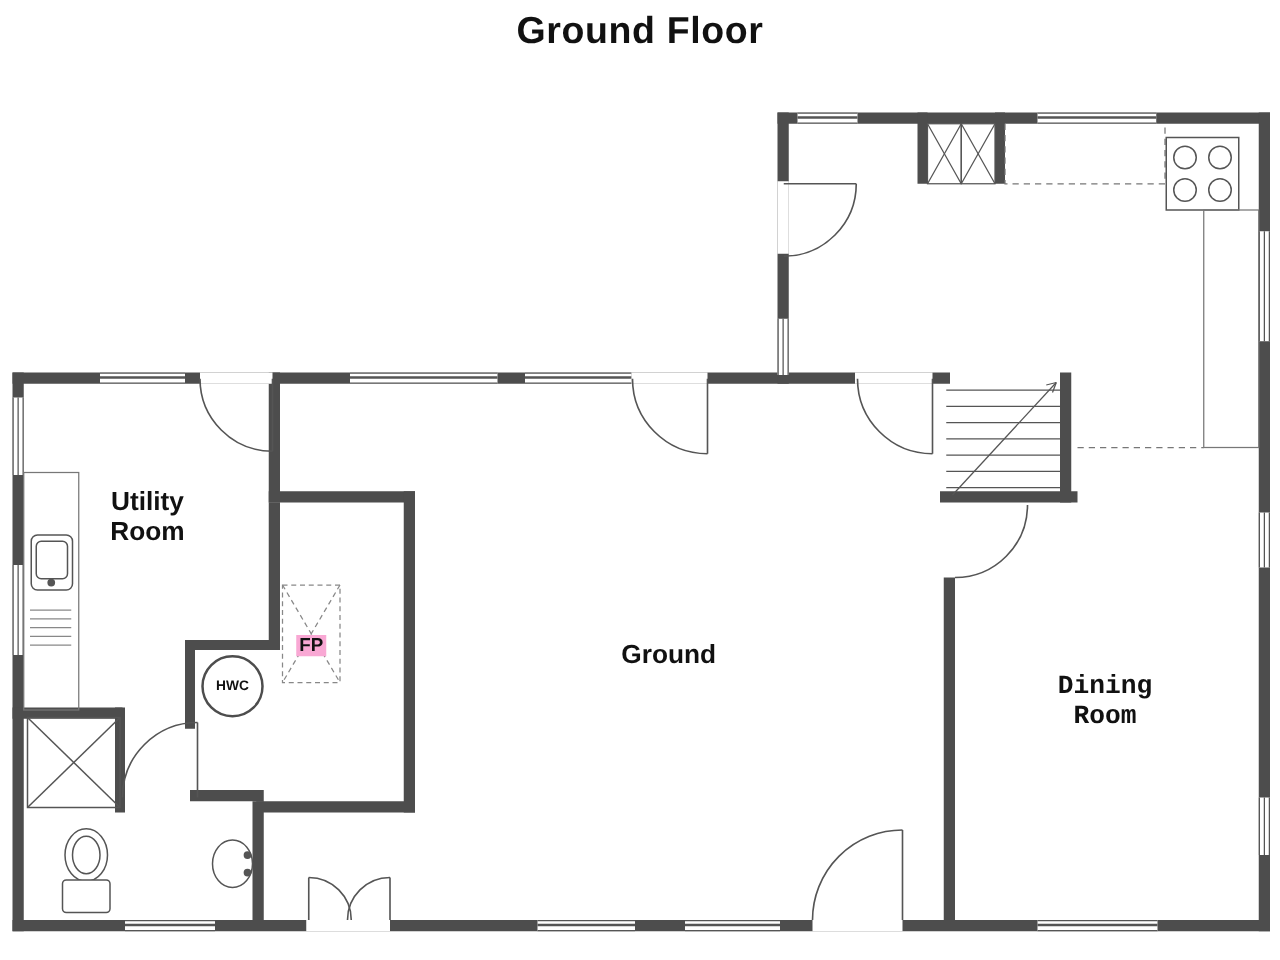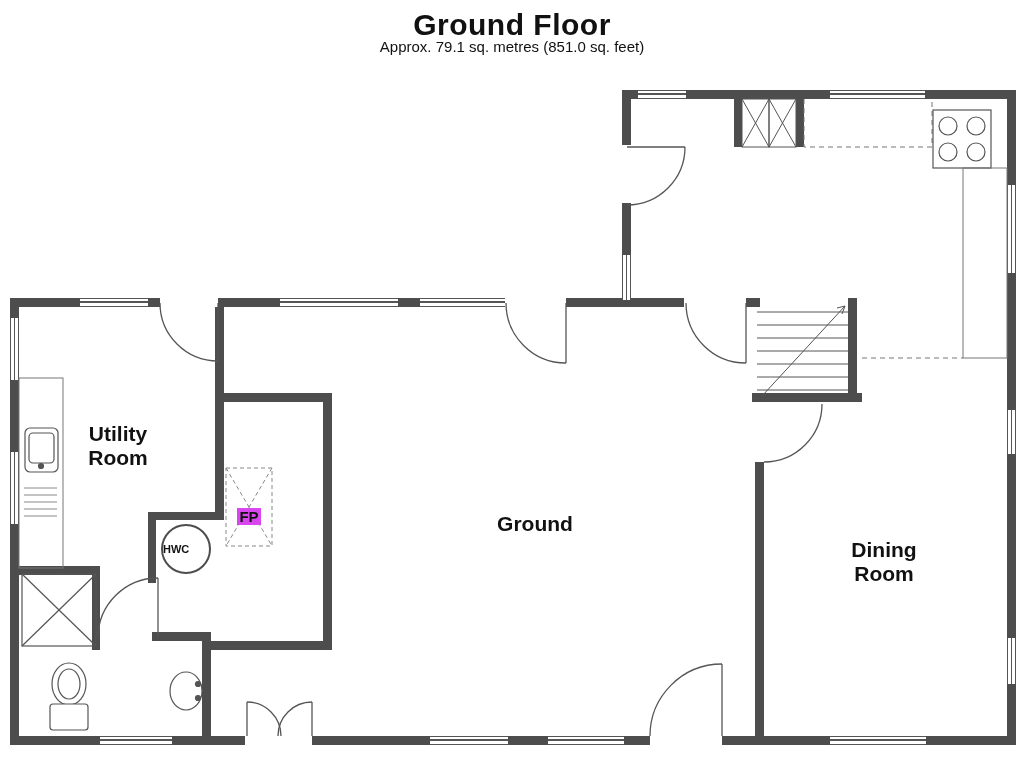--- a/index.html
+++ b/index.html
@@ -12,33 +12,32 @@
   .gap{position:absolute;background:#ffffff;}
   .window-h{position:absolute;height:9px;background:#fff;border-top:1.5px solid #555;
             border-bottom:1.5px solid #555;box-sizing:border-box;}
   .window-h::after{content:"";display:block;height:1.5px;background:#555;margin-top:2.2px;}
   .window-v{position:absolute;width:9px;background:#fff;border-left:1.5px solid #555;
             border-right:1.5px solid #555;box-sizing:border-box;}
   .window-v::after{content:"";position:absolute;top:0;bottom:0;left:50%;width:1.5px;
             margin-left:-0.75px;background:#555;}
   .room-label{position:absolute;text-align:center;font-weight:bold;font-size:21px;line-height:1.15;color:#111;}
   .fp-label{position:absolute;text-align:center;font-weight:bold;font-size:15px;color:#111;}
-  .fp-label span{background:#d946ef;padding:0 2px;}
+  .fp-label span{background:#f9a8d4;padding:0 2px;}
   .hwc{position:absolute;width:50px;height:50px;border:2px solid #4d4d4d;border-radius:50%;
-       background:#fff;display:flex;align-items:center;
+       background:#fff;display:flex;align-items:center;justify-content:center;
        font-size:11px;font-weight:bold;box-sizing:border-box;}
   svg{position:absolute;left:0;top:0;}
 </style>
 </head>
 <body>
 
 <div class="page">
 
   <div class="title">Ground Floor</div>
-  <div class="subtitle">Approx. 79.1 sq. metres (851.0 sq. feet)</div>
 
   <div class="wall" style="left:622px;top:90px;width:394px;height:9px;"></div>
   <div class="wall" style="left:1007px;top:90px;width:9px;height:655px;"></div>
   <div class="wall" style="left:10px;top:736px;width:1006px;height:9px;"></div>
   <div class="wall" style="left:10px;top:298px;width:9px;height:447px;"></div>
   <div class="wall" style="left:10px;top:298px;width:750px;height:9px;"></div>
   <div class="wall" style="left:622px;top:90px;width:9px;height:217px;"></div>
   <div class="wall" style="left:848px;top:298px;width:9px;height:104px;"></div>
   <div class="wall" style="left:752px;top:393px;width:110px;height:9px;"></div>
   <div class="wall" style="left:755px;top:462px;width:9px;height:274px;"></div>
@@ -183,30 +182,30 @@
       <line x1="862" y1="358" x2="963" y2="358" stroke-dasharray="5 4"></line>
     </g>
 
     <g stroke="#888" fill="none" stroke-width="1" stroke-dasharray="4 3">
       <rect x="226" y="468" width="46" height="78"></rect>
       <line x1="226" y1="468" x2="272" y2="546"></line>
         <line x1="272" y1="468" x2="226" y2="546"></line>
     </g>
   </svg>
 
-  <div class="room-label" style="left:48px;top:390px;width:140px;margin-top:32px;">
+  <div class="room-label" style="left:48px;top:390px;width:140px;">
     <div>Utility</div>
     <div>Room</div>
   </div>
 
   <div class="room-label" style="left:455px;top:512px;width:160px;">
     <div>Ground</div>
   </div>
 
-  <div class="room-label" style="left:814px;top:538px;width:140px;">
+  <div class="room-label" style="left:814px;top:538px;width:140px;font-family:Liberation Mono, monospace;">
     <div>Dining</div>
     <div>Room</div>
   </div>
 
   <div class="fp-label" style="left:224px;top:508px;width:50px;">
     <span>FP</span>
   </div>
 
   <div class="hwc" style="left:161px;top:524px;">
     <span>HWC</span>

